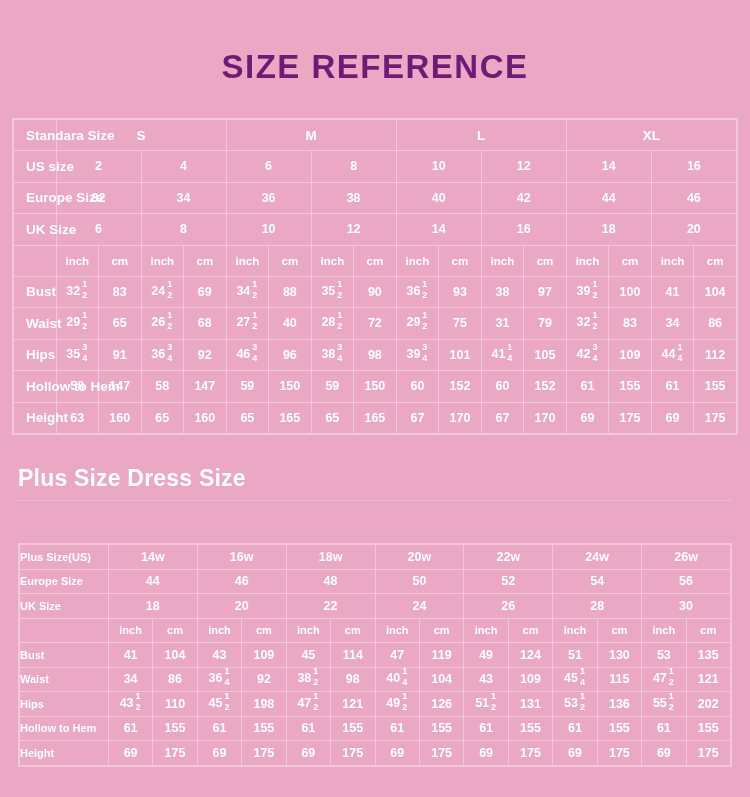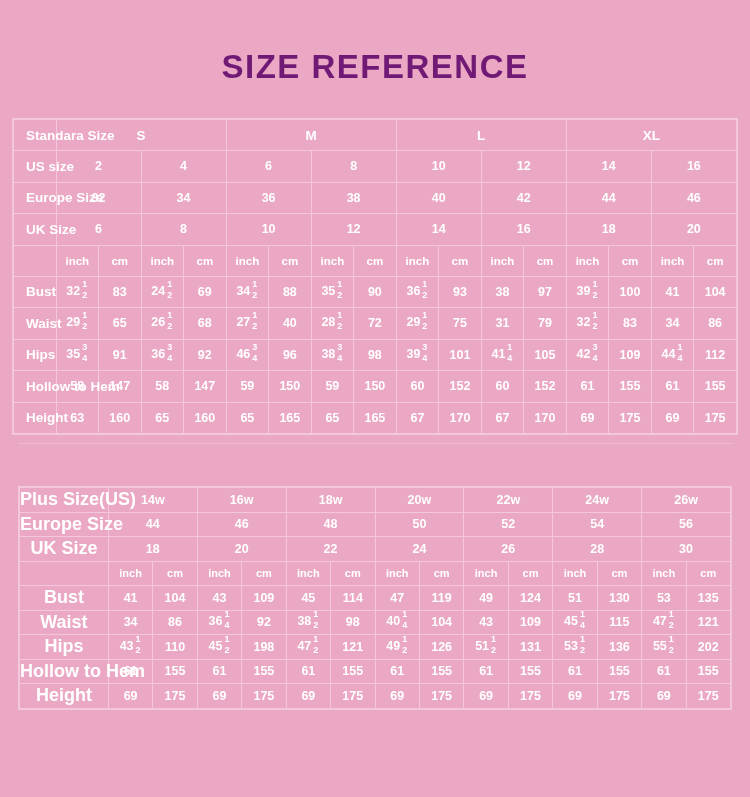--- a/index.html
+++ b/index.html
@@ -109,22 +109,22 @@
   .plus-wrap {
     margin: 42px 18px 0 18px;
     border: 1px solid #f4c8dc;
     box-sizing: border-box;
   }
   .plus-table td {
     height: 23.5px;
     font-size: 12.5px;
   }
   .plus-table td.rowlabel {
-    text-align: center;
-    font-size: 18px;
+    text-align: left;
+    font-size: 11px;
   }
   .plus-table td.unit {
     font-size: 11px;
   }
 </style>
 </head>
 <body>
 
 <div class="page">
 
@@ -284,20 +284,21 @@
             <td class="val"><span class="whole">170</span></td>
             <td class="val"><span class="whole">69</span></td>
             <td class="val"><span class="whole">175</span></td>
             <td class="val"><span class="whole">69</span></td>
             <td class="val"><span class="whole">175</span></td>
           </tr>
         </tbody>
     </table>
   </div>
 
+  <div class="subtitle">Plus Size Dress Size</div>
   <div class="divider"></div>
 
   <div class="plus-wrap">
     <table class="plus-table">
       <tbody>
           <tr>
             <td class="rowlabel" colspan="2">Plus Size(US)</td>
             <td colspan="2">14w</td>
             <td colspan="2">16w</td>
             <td colspan="2">18w</td>

